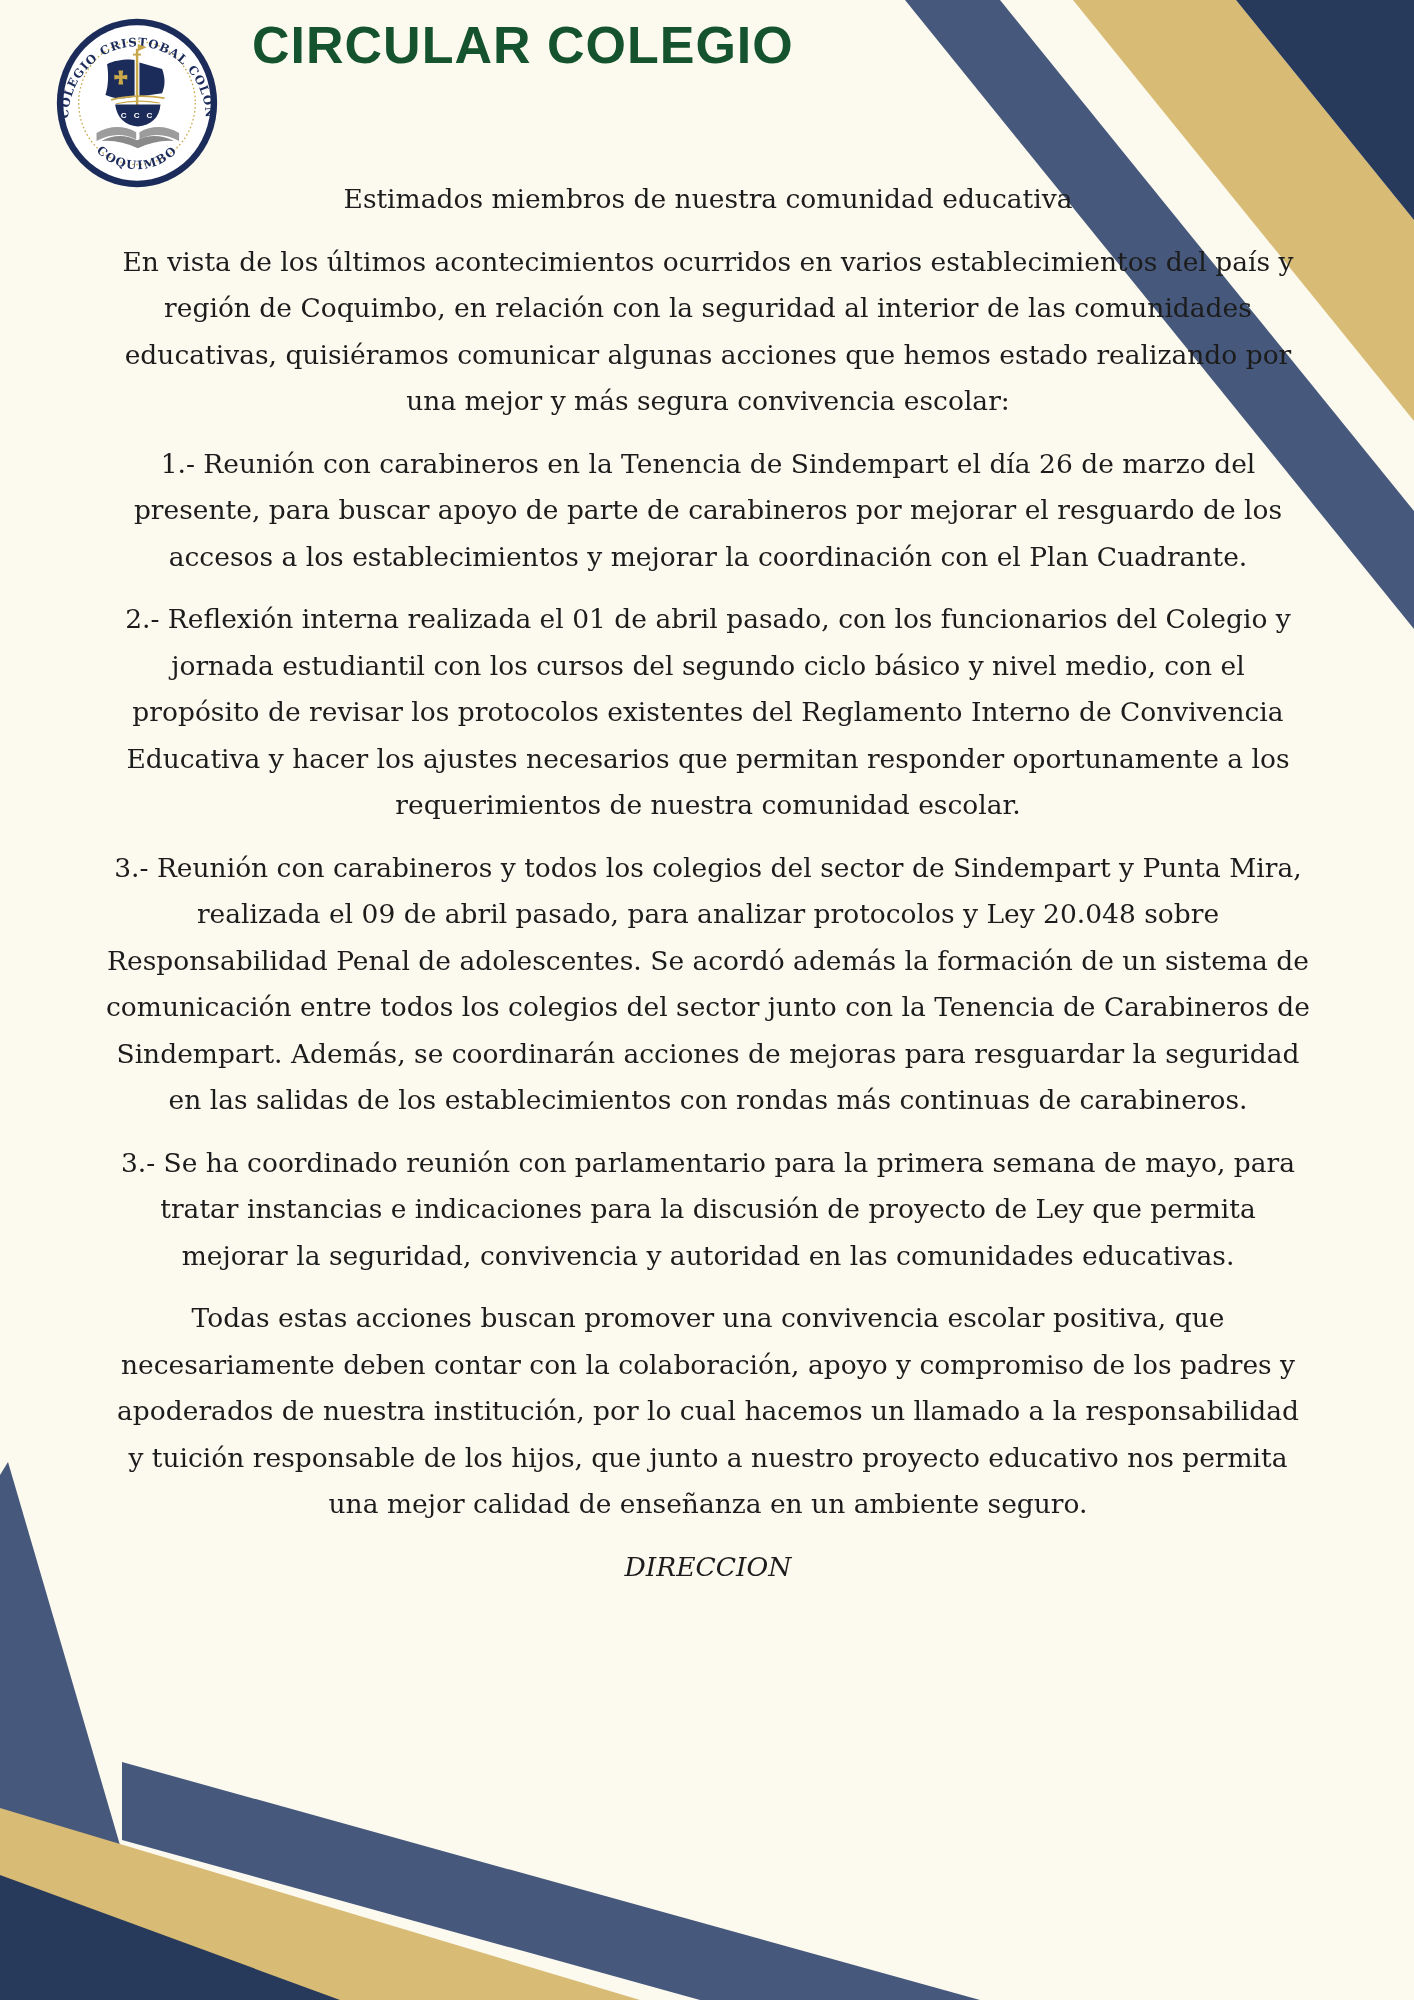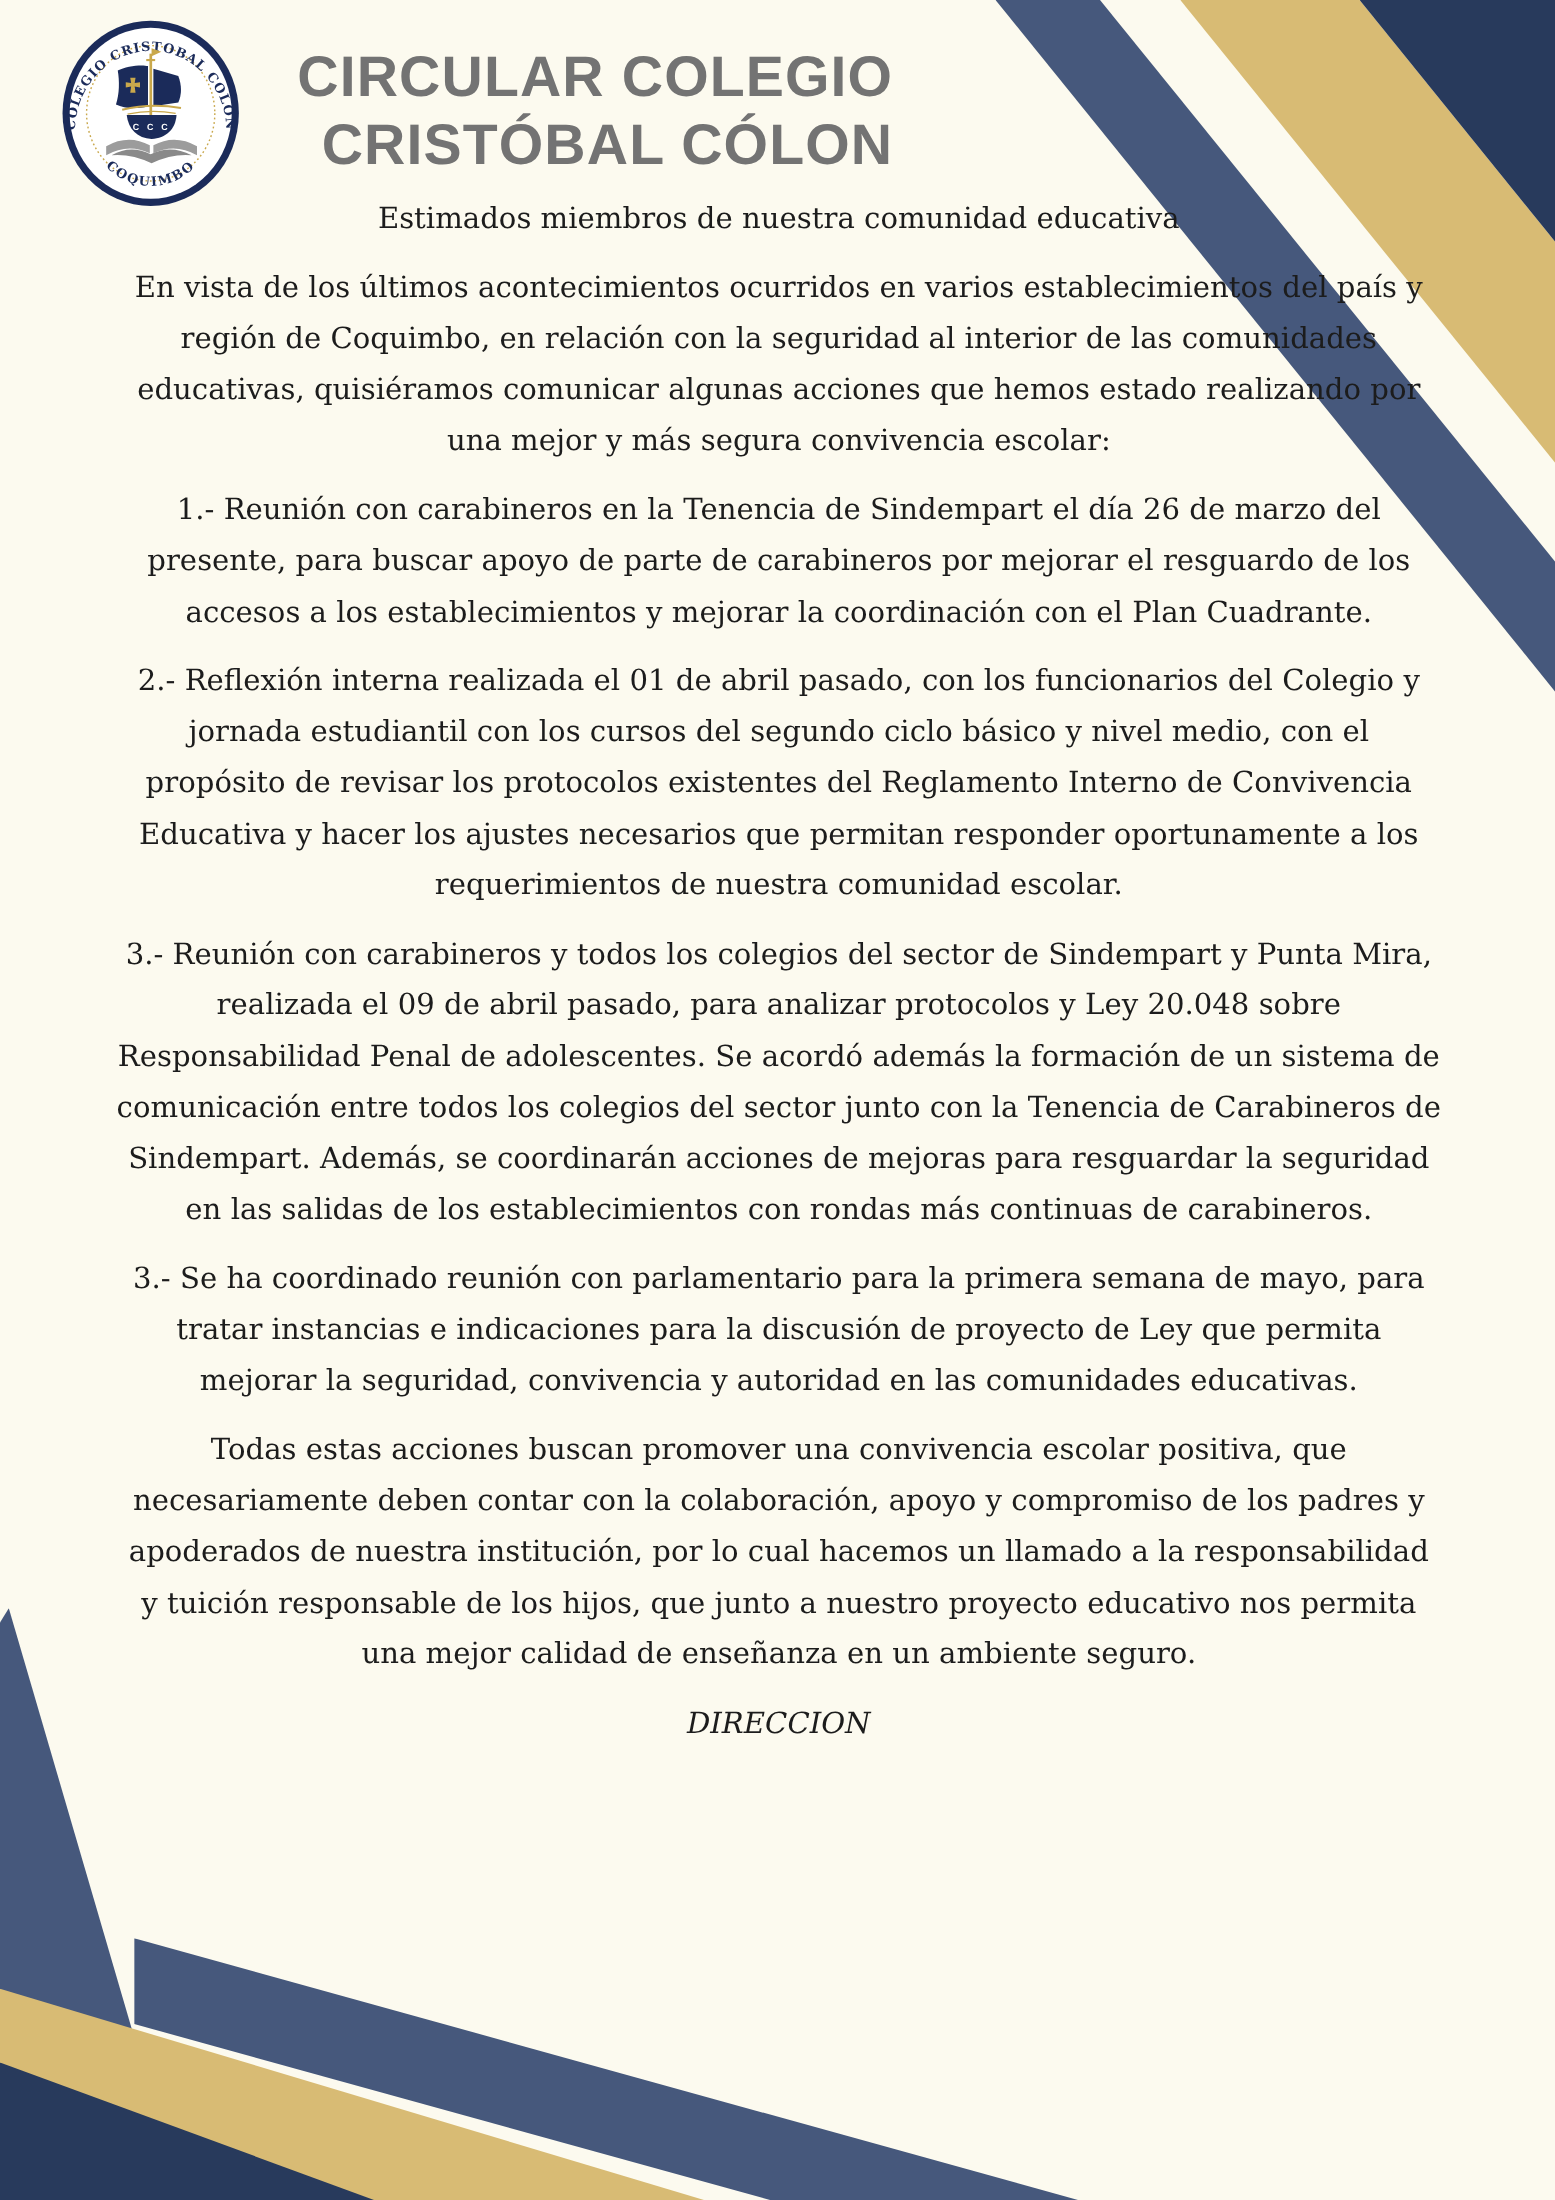--- a/index.html
+++ b/index.html
@@ -17,27 +17,26 @@
   .tr-navy  {background:#283a5c; clip-path:polygon(1236px 0,1414px 0,1414px 220px);}
   .bl-wedge {background:#46587c; clip-path:polygon(0 1475px,8px 1462px,122px 1852px,0 1820px);}
   .bl-band  {background:#46587c; clip-path:polygon(122px 1762px,980px 2000px,700px 2000px,122px 1840px);}
   .bl-gold  {background:#d8bb74; clip-path:polygon(0 1808px,640px 2000px,320px 2000px,0 1878px);}
   .bl-navy  {background:#283a5c; clip-path:polygon(0 1875px,340px 2000px,0 2000px);}
   
   .logo{position:absolute;left:56px;top:18px;width:162px;height:170px;}
   
   .title{
     position:absolute;left:252px;top:14px;width:560px;
-    text-align:right;
+    text-align:left;
     font-family:"Liberation Sans", sans-serif;
     font-weight:800;
     font-size:52px;line-height:62px;
     letter-spacing:1px;
-    color:#737373;
-    margin-top:25px;
+    color:#14532d;
   }
   
   .body-text{
     position:absolute;left:90px;top:160px;width:1236px;
     text-align:center;
     font-size:26.5px;line-height:46.5px;
     color:#1c1c1c;
   }
   .body-text p{margin:16px;}
   .signature{margin-top:0;font-style:italic;}
@@ -88,21 +87,20 @@
 
         <path d="M 50,142 Q 75,128 99,141 L 99,150 Q 75,138 50,152 Z" fill="#9c9c9c"></path>
         <path d="M 152,142 Q 127,128 103,141 L 103,150 Q 127,138 152,152 Z" fill="#9c9c9c"></path>
         <path d="M 56,152 Q 78,140 100,151 Q 122,140 146,152 Q 124,150 101,161 Q 78,150 56,152 Z" fill="#8a8a8a"></path>
       </g>
     </svg>
   </div>
 
   <div class="title">
     <div>CIRCULAR COLEGIO</div>
-    <div>CRISTÓBAL CÓLON</div>
   </div>
 
   <div class="body-text">
     <p>Estimados miembros de nuestra comunidad educativa</p>
     <p>En vista de los últimos acontecimientos ocurridos en varios establecimientos del país y región de Coquimbo, en relación con la seguridad al interior de las comunidades educativas, quisiéramos comunicar algunas acciones que hemos estado realizando por una mejor y más segura convivencia escolar:</p>
     <p>1.- Reunión con carabineros en la Tenencia de Sindempart el día 26 de marzo del presente, para buscar apoyo de parte de carabineros por mejorar el resguardo de los accesos a los establecimientos y mejorar la coordinación con el Plan Cuadrante.</p>
     <p>2.- Reflexión interna realizada el 01 de abril pasado, con los funcionarios del Colegio y jornada estudiantil con los cursos del segundo ciclo básico y nivel medio, con el propósito de revisar los protocolos existentes del Reglamento Interno de Convivencia Educativa y hacer los ajustes necesarios que permitan responder oportunamente a los requerimientos de nuestra comunidad escolar.</p>
     <p>3.- Reunión con carabineros y todos los colegios del sector de Sindempart y Punta Mira, realizada el 09 de abril pasado, para analizar protocolos y Ley 20.048 sobre Responsabilidad Penal de adolescentes. Se acordó además la formación de un sistema de comunicación entre todos los colegios del sector junto con la Tenencia de Carabineros de Sindempart. Además, se coordinarán acciones de mejoras para resguardar la seguridad en las salidas de los establecimientos con rondas más continuas de carabineros.</p>
     <p>3.- Se ha coordinado reunión con parlamentario para la primera semana de mayo, para tratar instancias e indicaciones para la discusión de proyecto de Ley que permita mejorar la seguridad, convivencia y autoridad en las comunidades educativas.</p>
     <p>Todas estas acciones buscan promover una convivencia escolar positiva, que necesariamente deben contar con la colaboración, apoyo y compromiso de los padres y apoderados de nuestra institución, por lo cual hacemos un llamado a la responsabilidad y tuición responsable de los hijos, que junto a nuestro proyecto educativo nos permita una mejor calidad de enseñanza en un ambiente seguro.</p>

